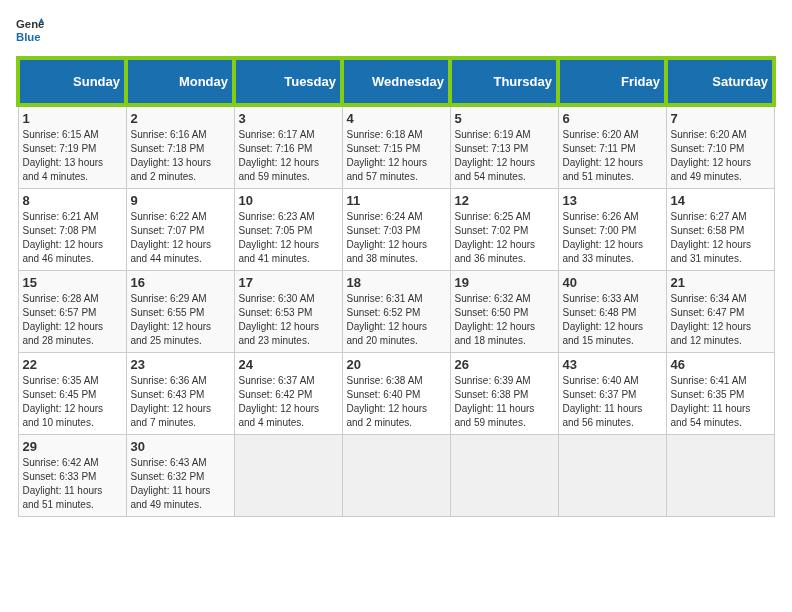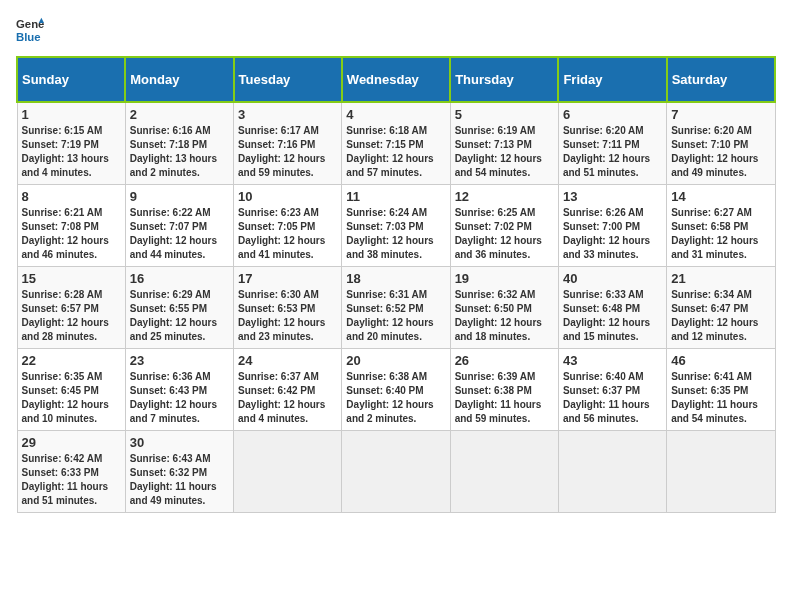--- a/index.html
+++ b/index.html
@@ -39,24 +39,24 @@
     }
     .calendar {
       width: 100%;
       border-collapse: collapse;
       font-size: 11px;
     }
     .calendar thead th {
       background: #1a6faf;
       color: #fff;
       padding: 14px 4px;
-      text-align: left;
+      text-align: right;
       font-size: 13px;
       font-weight: bold;
-      border: 2px solid #84cc16;
+      border: 4px solid #84cc16;
     }
     .calendar tbody td {
       vertical-align: top;
       border: 1px solid #ccc;
       padding: 4px;
       width: calc(100% / 7);
       min-height: 80px;
       color: #333;
     }
     .calendar tbody tr:nth-child(odd) td {
@@ -68,21 +68,20 @@
     .day-num {
       font-size: 13px;
       font-weight: bold;
       display: block;
       margin-bottom: 2px;
     }
     .day-detail {
       font-size: 10px;
       line-height: 1.4;
       color: #333;
-      font-weight: bold;
     }
     .empty-cell {
       background: #f0f0f0 !important;
     }
   </style>
 </head>
 <body>
 
 <div class="header">
   <div class="logo">

